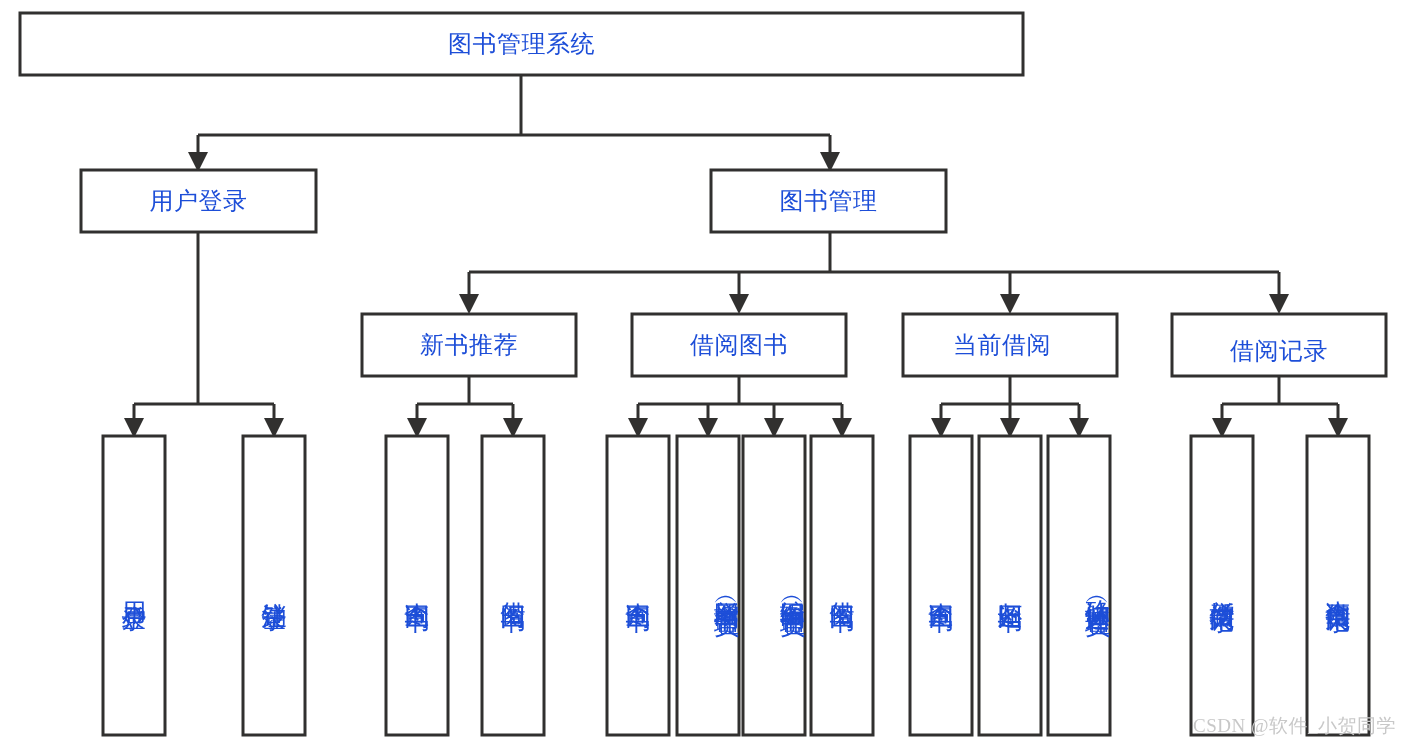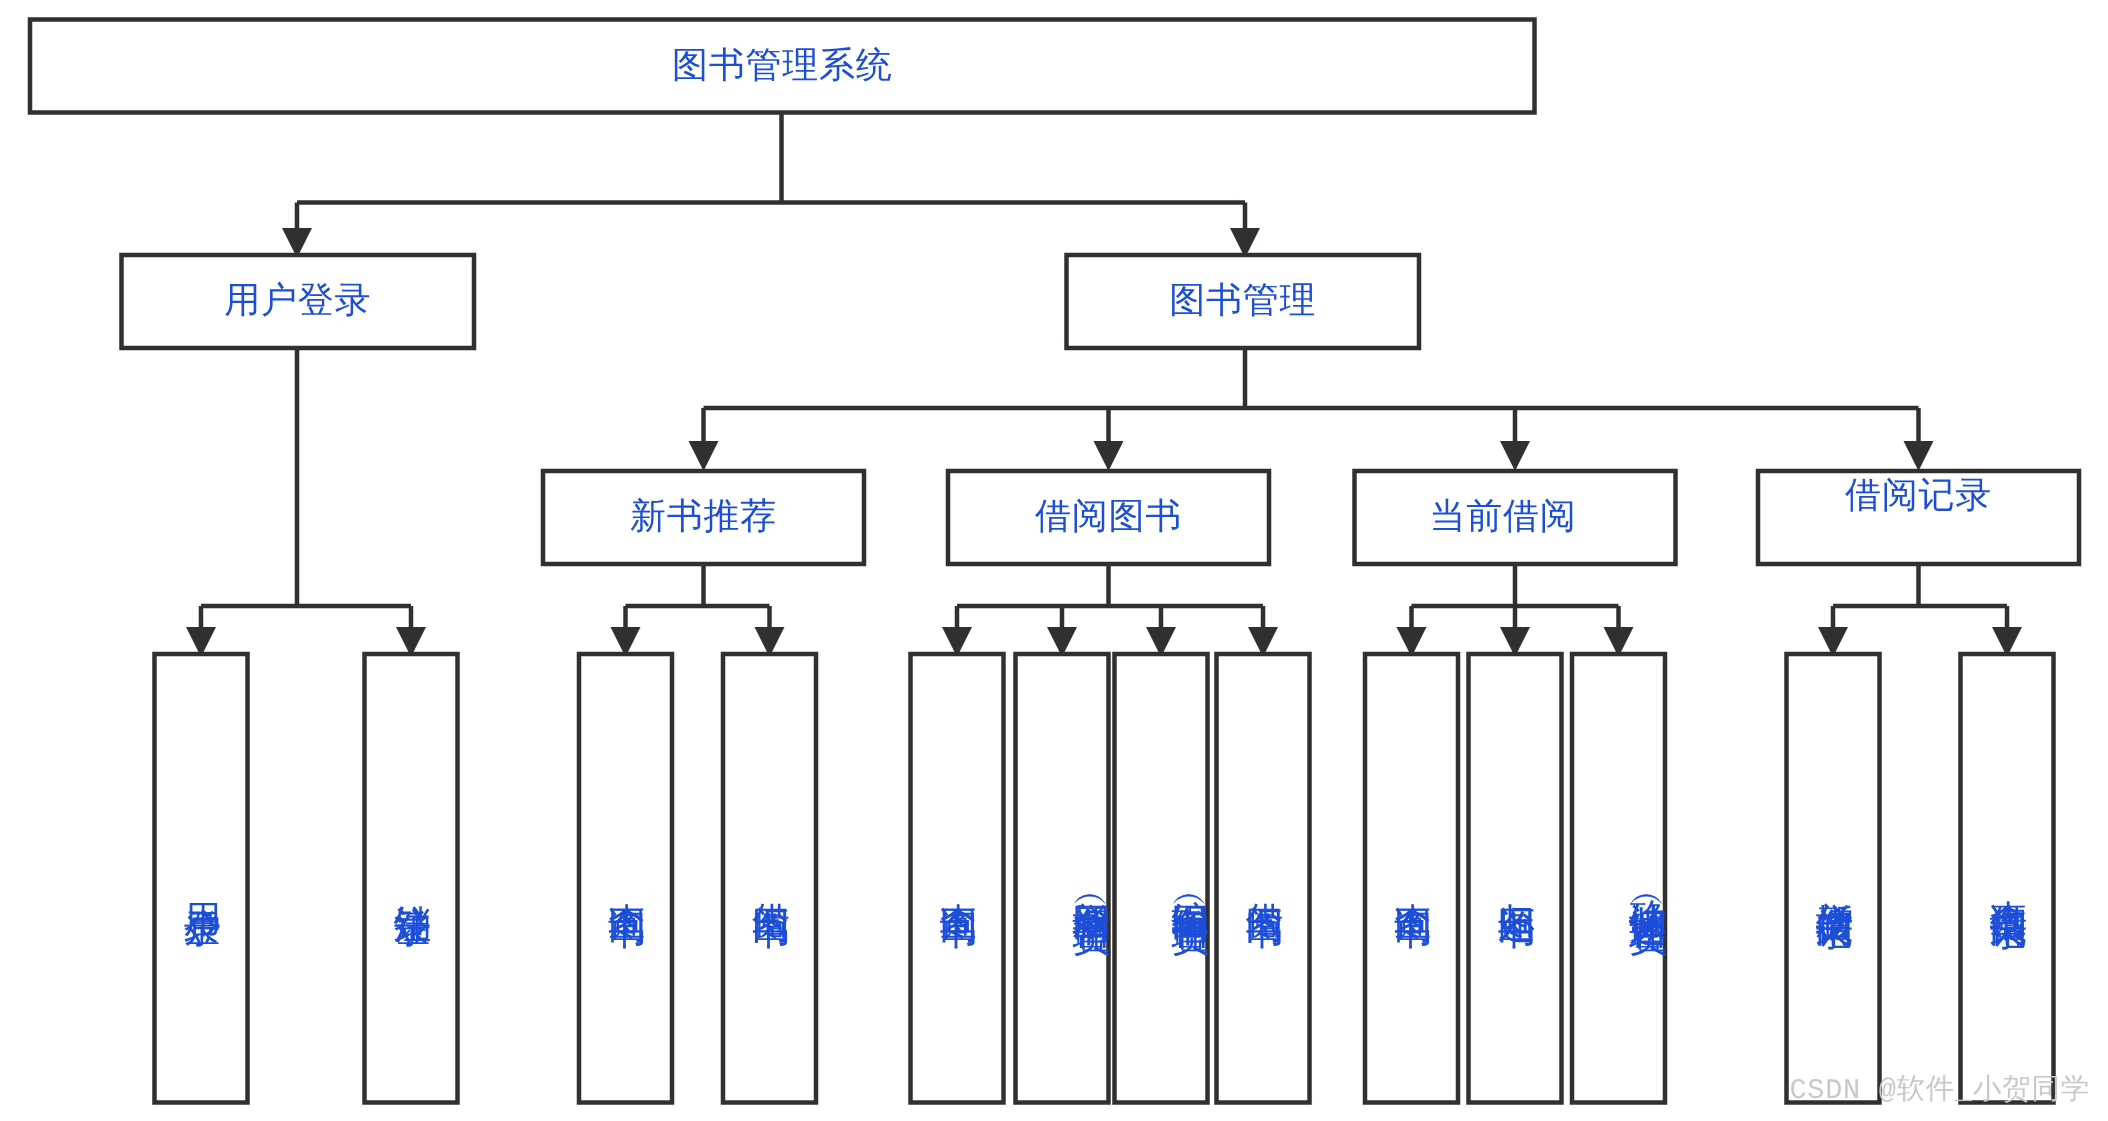--- a/index.html
+++ b/index.html
@@ -62,21 +62,21 @@
     box-sizing: border-box;
   }
   .node-label.vertical.tall {
     align-items: center;
     padding-top: 0;
   }
   .watermark {
     position: absolute;
     color: #c8c8c8;
     font-size: 19px;
-    font-family: Liberation Mono, monospace;
+    font-family: Liberation Serif, serif;
     white-space: nowrap;
     letter-spacing: 0.5px;
   }
 </style>
 </head>
 <body>
 
 <div id="canvas">
 
   <svg id="diagram-svg" viewBox="0 0 1405 747">
@@ -189,21 +189,21 @@
   </svg>
 
   <div class="node-label" style="left:20px; top:13px; width:1003px; height:62px;">图书管理系统</div>
 
   <div class="node-label" style="left:81px; top:170px; width:235px; height:62px;">用户登录</div>
   <div class="node-label" style="left:362px; top:314px; width:214px; height:62px;">新书推荐</div>
 
   <div class="node-label" style="left:711px; top:170px; width:235px; height:62px;">图书管理</div>
   <div class="node-label" style="left:632px; top:314px; width:214px; height:62px;">借阅图书</div>
   <div class="node-label" style="left:903px; top:314px; width:198px; height:62px;">当前借阅</div>
-  <div class="node-label" style="left:1172px; top:300px; width:214px; height:62px;">借阅记录</div>
+  <div class="node-label" style="left:1172px; top:320px; width:214px; height:62px;">借阅记录</div>
 
   <div class="node-label vertical tall" style="left:103px; top:436px; width:62px; height:299px;">用户登录</div>
   <div class="node-label vertical tall" style="left:243px; top:436px; width:62px; height:299px;">注销登录</div>
 
   <div class="node-label vertical tall" style="left:386px; top:436px; width:62px; height:299px;">查询图书</div>
   <div class="node-label vertical tall" style="left:482px; top:436px; width:62px; height:299px;">借阅图书</div>
 
   <div class="node-label vertical tall" style="left:607px; top:436px; width:62px; height:299px;">查询图书</div>
   <div class="node-label vertical" style="left:677px; top:436px; width:62px; height:299px;">新增图书（管理员）</div>
   <div class="node-label vertical" style="left:743px; top:436px; width:62px; height:299px;">编辑图书（管理员）</div>

